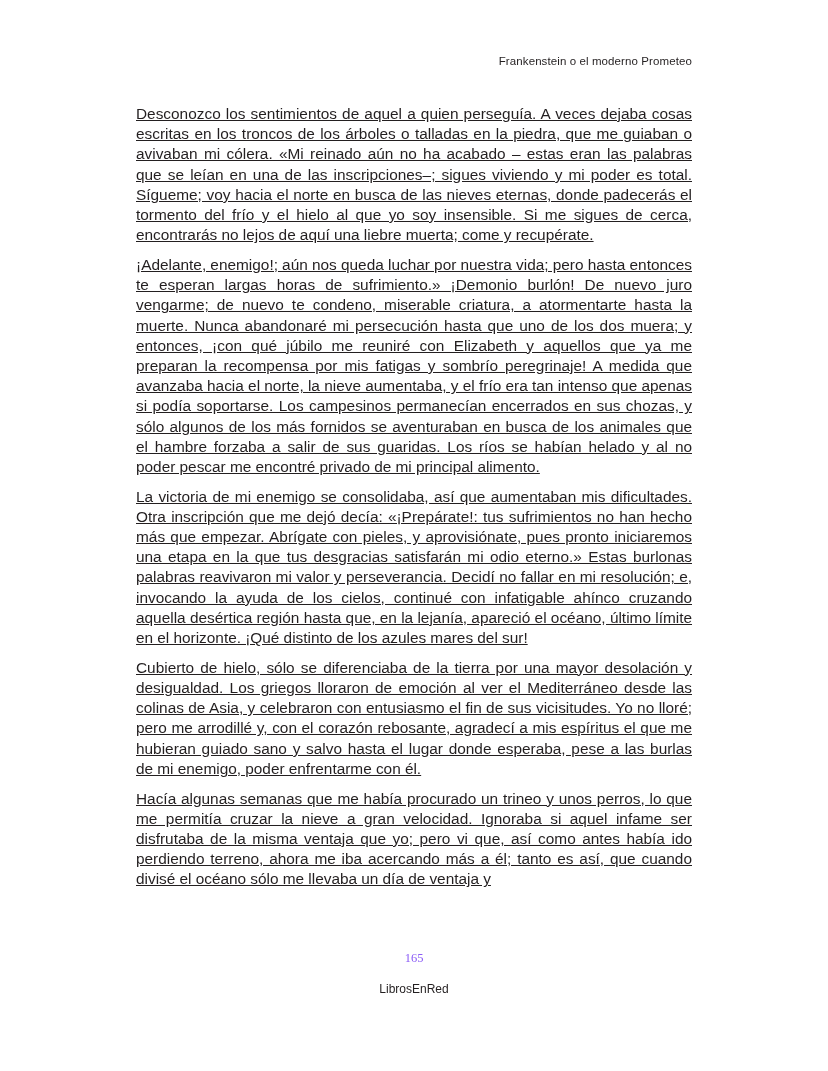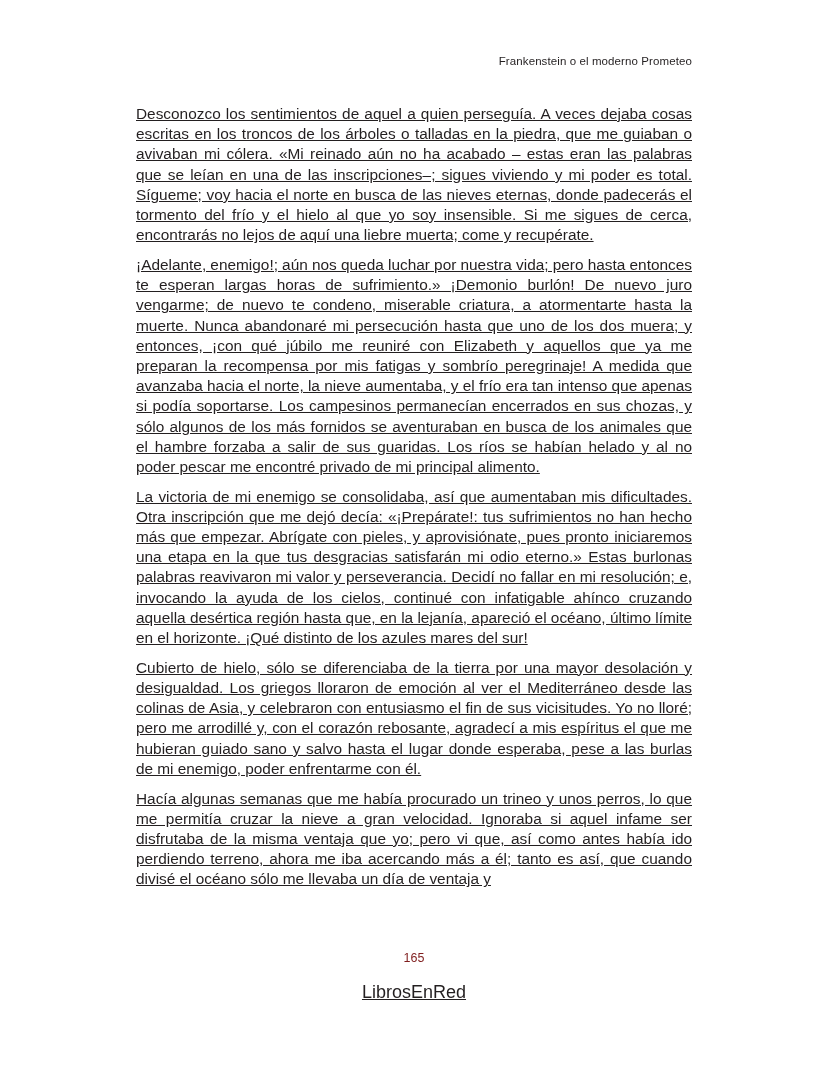--- a/index.html
+++ b/index.html
@@ -58,31 +58,31 @@
   .para:last-child {
     margin-bottom: 16px;
   }
   .folio {
     position: absolute;
     top: 951px;
     left: 136px;
     width: 556px;
     text-align: center;
     font-size: 12.5px;
-    color: #7f1d1d;
+    color: #8b5cf6;
+    font-family: Liberation Serif, serif;
   }
   .imprint {
     position: absolute;
     top: 982px;
     left: 136px;
     width: 556px;
     text-align: center;
-    font-size: 18px;
+    font-size: 12px;
     color: #231f20;
-    text-decoration: underline;
   }
 </style>
 </head>
 <body>
 
 <div class="page">
 
   <div class="running-head">Frankenstein o el moderno Prometeo</div>
 
   <div class="text-block">

